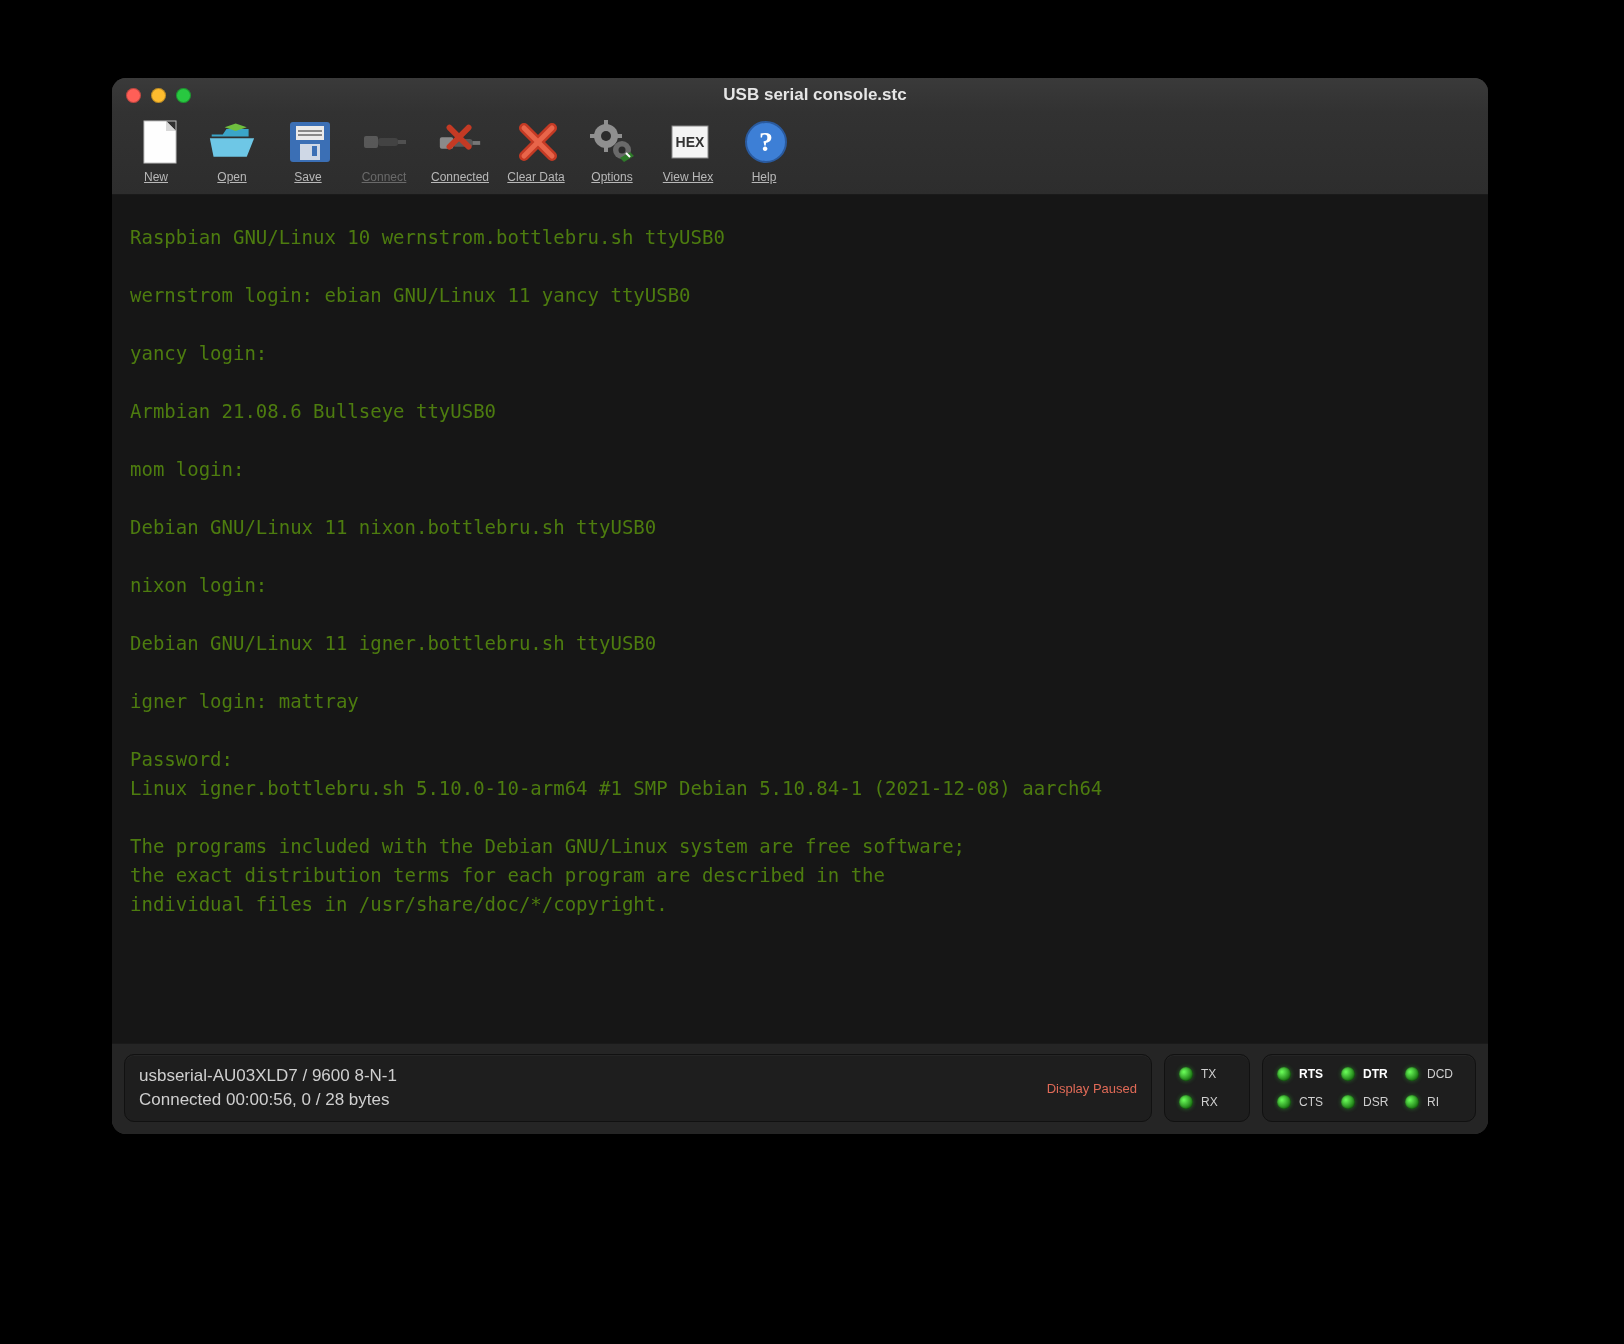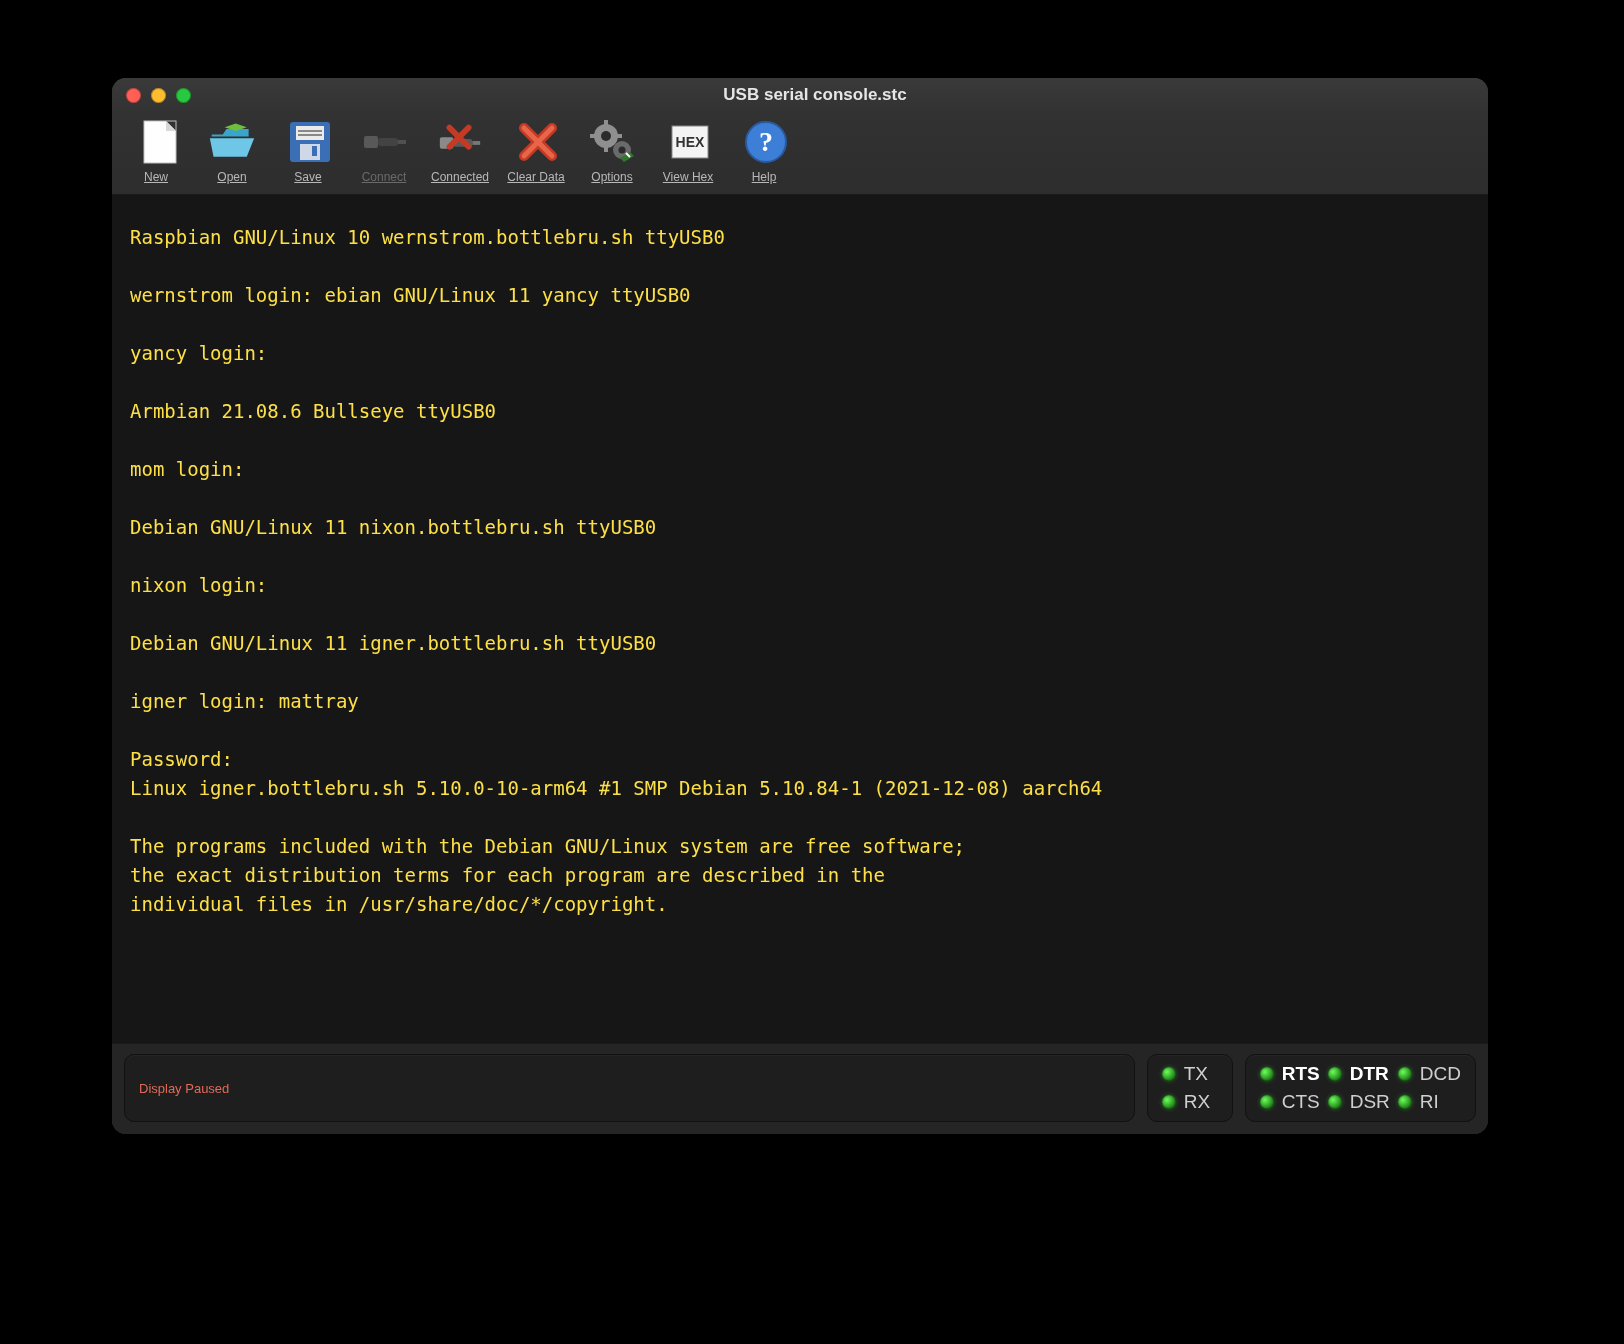--- a/index.html
+++ b/index.html
@@ -78,21 +78,21 @@
     font-size: 12px;
     color: #b8b8b8;
     text-decoration: underline;
   }
   .tool.disabled .label { color: #6a6a6a; }
   .tool.disabled { cursor: default; }
   
   .console {
     flex: 1;
     background: #161616;
-    color: #fde047;
+    color: #4d7c0f;
     font-family: "Menlo", "Consolas", monospace;
     font-size: 19px;
     line-height: 29px;
     padding: 28px 18px 10px 18px;
     white-space: pre;
     overflow: hidden;
   }
   
   .statusbar {
     display: flex;
@@ -135,21 +135,21 @@
     grid-template-columns: repeat(3, auto auto);
   }
   .led {
     width: 14px; height: 14px; border-radius: 50%;
     background: radial-gradient(circle at 35% 35%, #6bff5a, #1c7a14 70%);
     box-shadow: 0 0 4px rgba(60,255,60,0.35), inset 0 0 2px rgba(0,0,0,0.6);
     flex-shrink: 0;
   }
   .led-label {
     color: #cfcfcf;
-    font-size: 19px;
+    font-size: 12px;
     min-width: 34px;
   }
   .led-label.bold { font-weight: 700; color: #fff; }
 </style>
 </head>
 <body>
 
 <div class="window">
 
   <div class="titlebar">
@@ -309,20 +309,24 @@
 Password:
 Linux igner.bottlebru.sh 5.10.0-10-arm64 #1 SMP Debian 5.10.84-1 (2021-12-08) aarch64
 
 The programs included with the Debian GNU/Linux system are free software;
 the exact distribution terms for each program are described in the
 individual files in /usr/share/doc/*/copyright.</div>
 
   <div class="statusbar">
 
     <div class="panel info">
+      <div class="infotext">
+        <div>usbserial-AU03XLD7 / 9600 8-N-1</div>
+        <div>Connected 00:00:56, 0 / 28 bytes</div>
+      </div>
       <div class="paused">Display Paused</div>
     </div>
 
     <div class="panel leds">
       <div class="led"></div>
       <div class="led-label">TX</div>
       <div class="led"></div>
       <div class="led-label">RX</div>
     </div>
 

